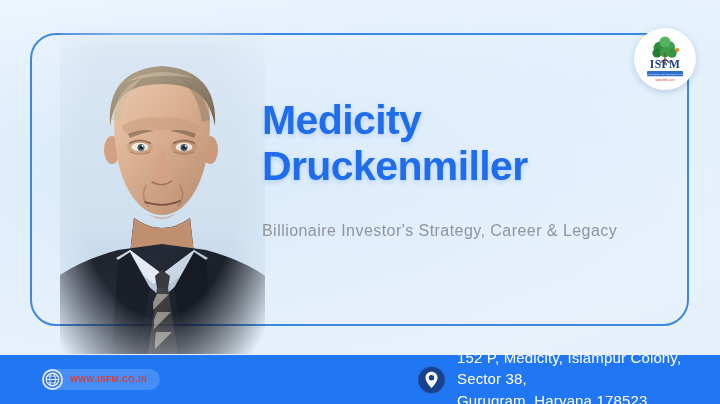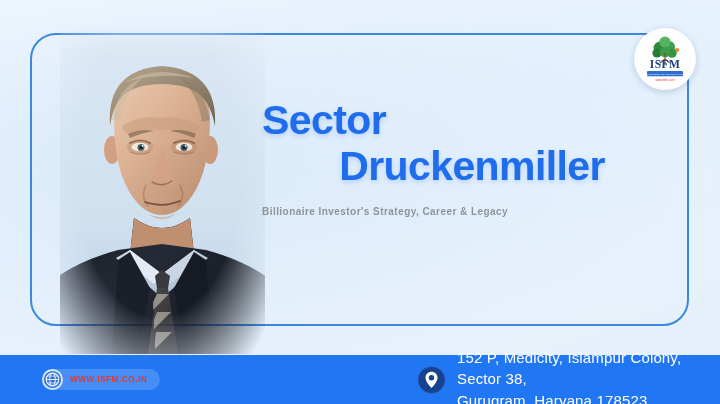--- a/index.html
+++ b/index.html
@@ -66,25 +66,25 @@
   }
   .name-line {
     font-size: 41px;
     font-weight: 700;
     line-height: 1.02;
     letter-spacing: -0.6px;
     color: #1f6ded;
     text-shadow: 0 2px 5px rgba(31,109,237,.22);
     white-space: nowrap;
   }
-  .name-line.second { margin-top: 4px; text-align: center; }
+  .name-line.second { margin-top: 4px; }
   .subtitle {
-    margin-top: 18px;
-    font-size: 10px;
-    font-weight: 700;
+    margin-top: 34px;
+    font-size: 16px;
+    font-weight: 400;
     letter-spacing: .45px;
     color: #90949a;
     white-space: nowrap;
   }
 
   
   .logo-badge {
     position: absolute;
     right: 24px;
     top: 28px;
@@ -277,21 +277,21 @@
         <path d="M97 290 l14 0 l-17 17 l0 -9 z" fill="#d9d4c8"></path>
         <path d="M96 310 l16 0 l-17 17 l0 -9 z" fill="#d9d4c8"></path>
       </g>
 
       <path d="M70 230 l-12 8 l-6 94 l26 0 l12 -66 z" fill="#1b1f29"></path>
       <path d="M134 230 l12 8 l8 94 l-28 0 l-12 -66 z" fill="#161a23"></path>
     </svg>
   </div>
 
   <div class="headline">
-    <div class="name-line">Sector</div>
+    <div class="name-line">Medicity</div>
     <div class="name-line second">Druckenmiller</div>
     <div class="subtitle">Billionaire Investor's Strategy, Career &amp; Legacy</div>
   </div>
 
   <div class="logo-badge">
     <svg viewBox="0 0 58 58" aria-hidden="true">
       <circle cx="29" cy="29" r="29" fill="#fefefe"></circle>
 
       <g transform="translate(29,20)">
         <circle cx="-5" cy="-2" r="6.4" fill="#2f8a3d"></circle>

